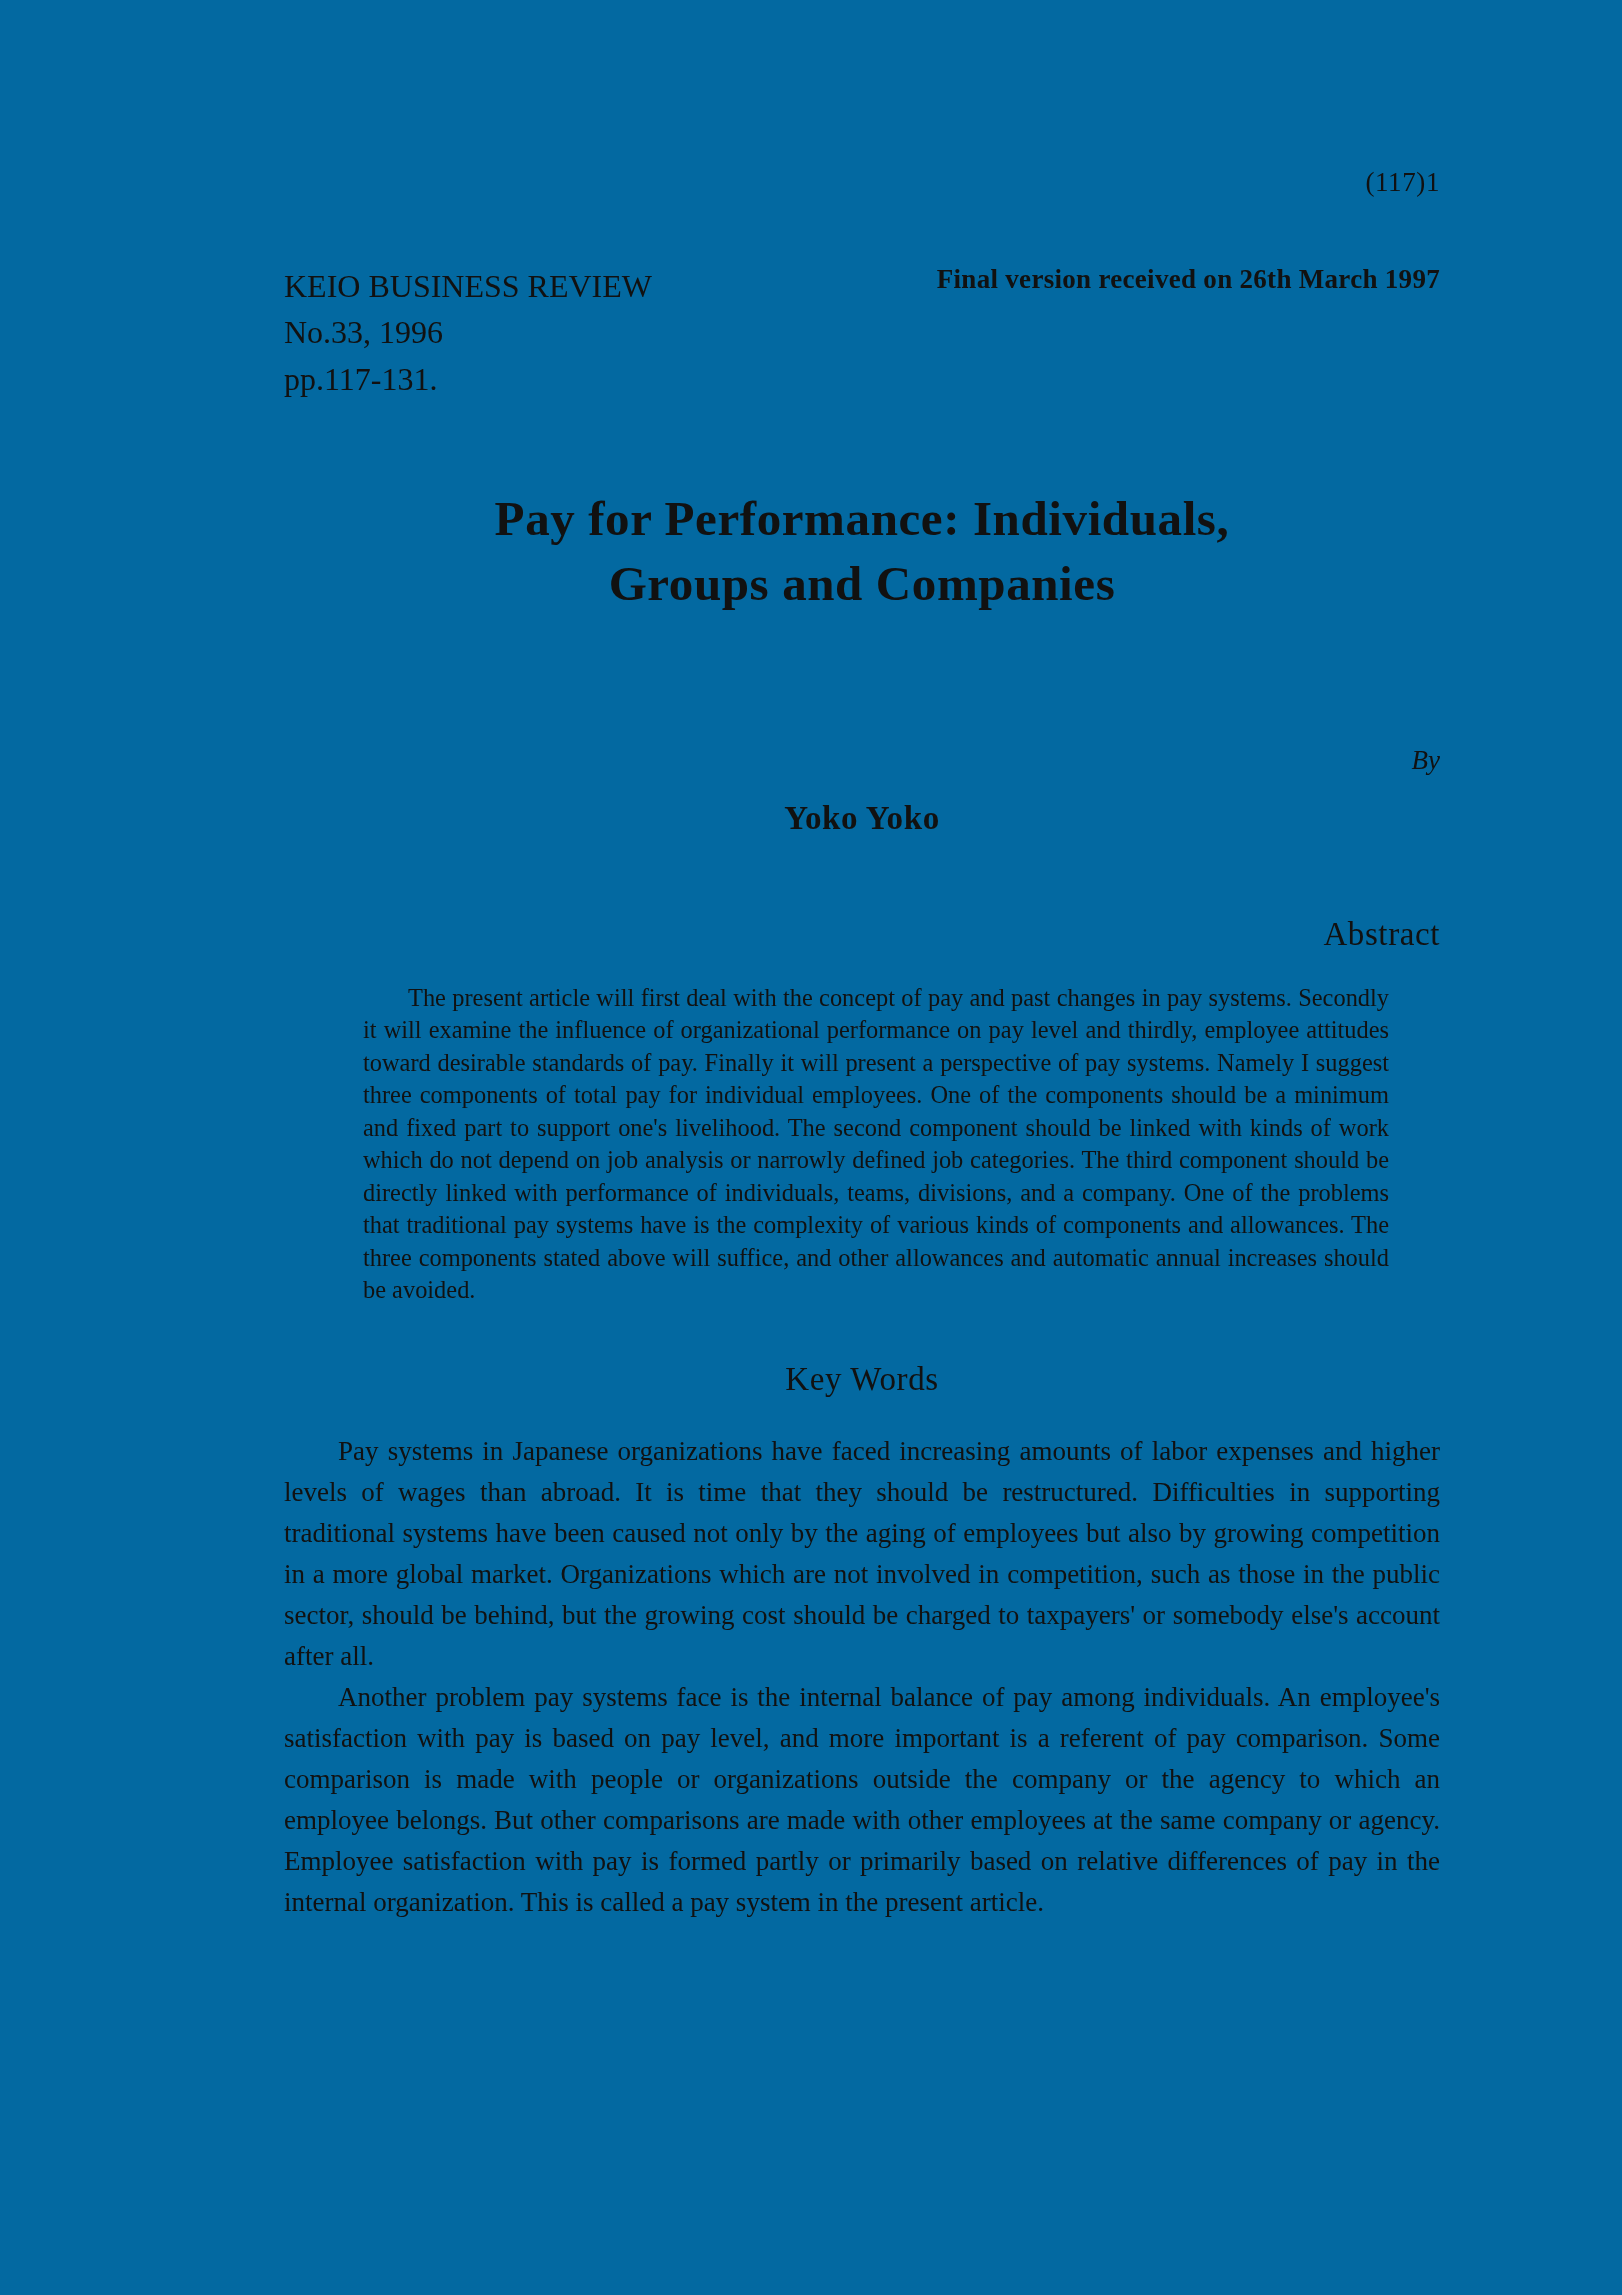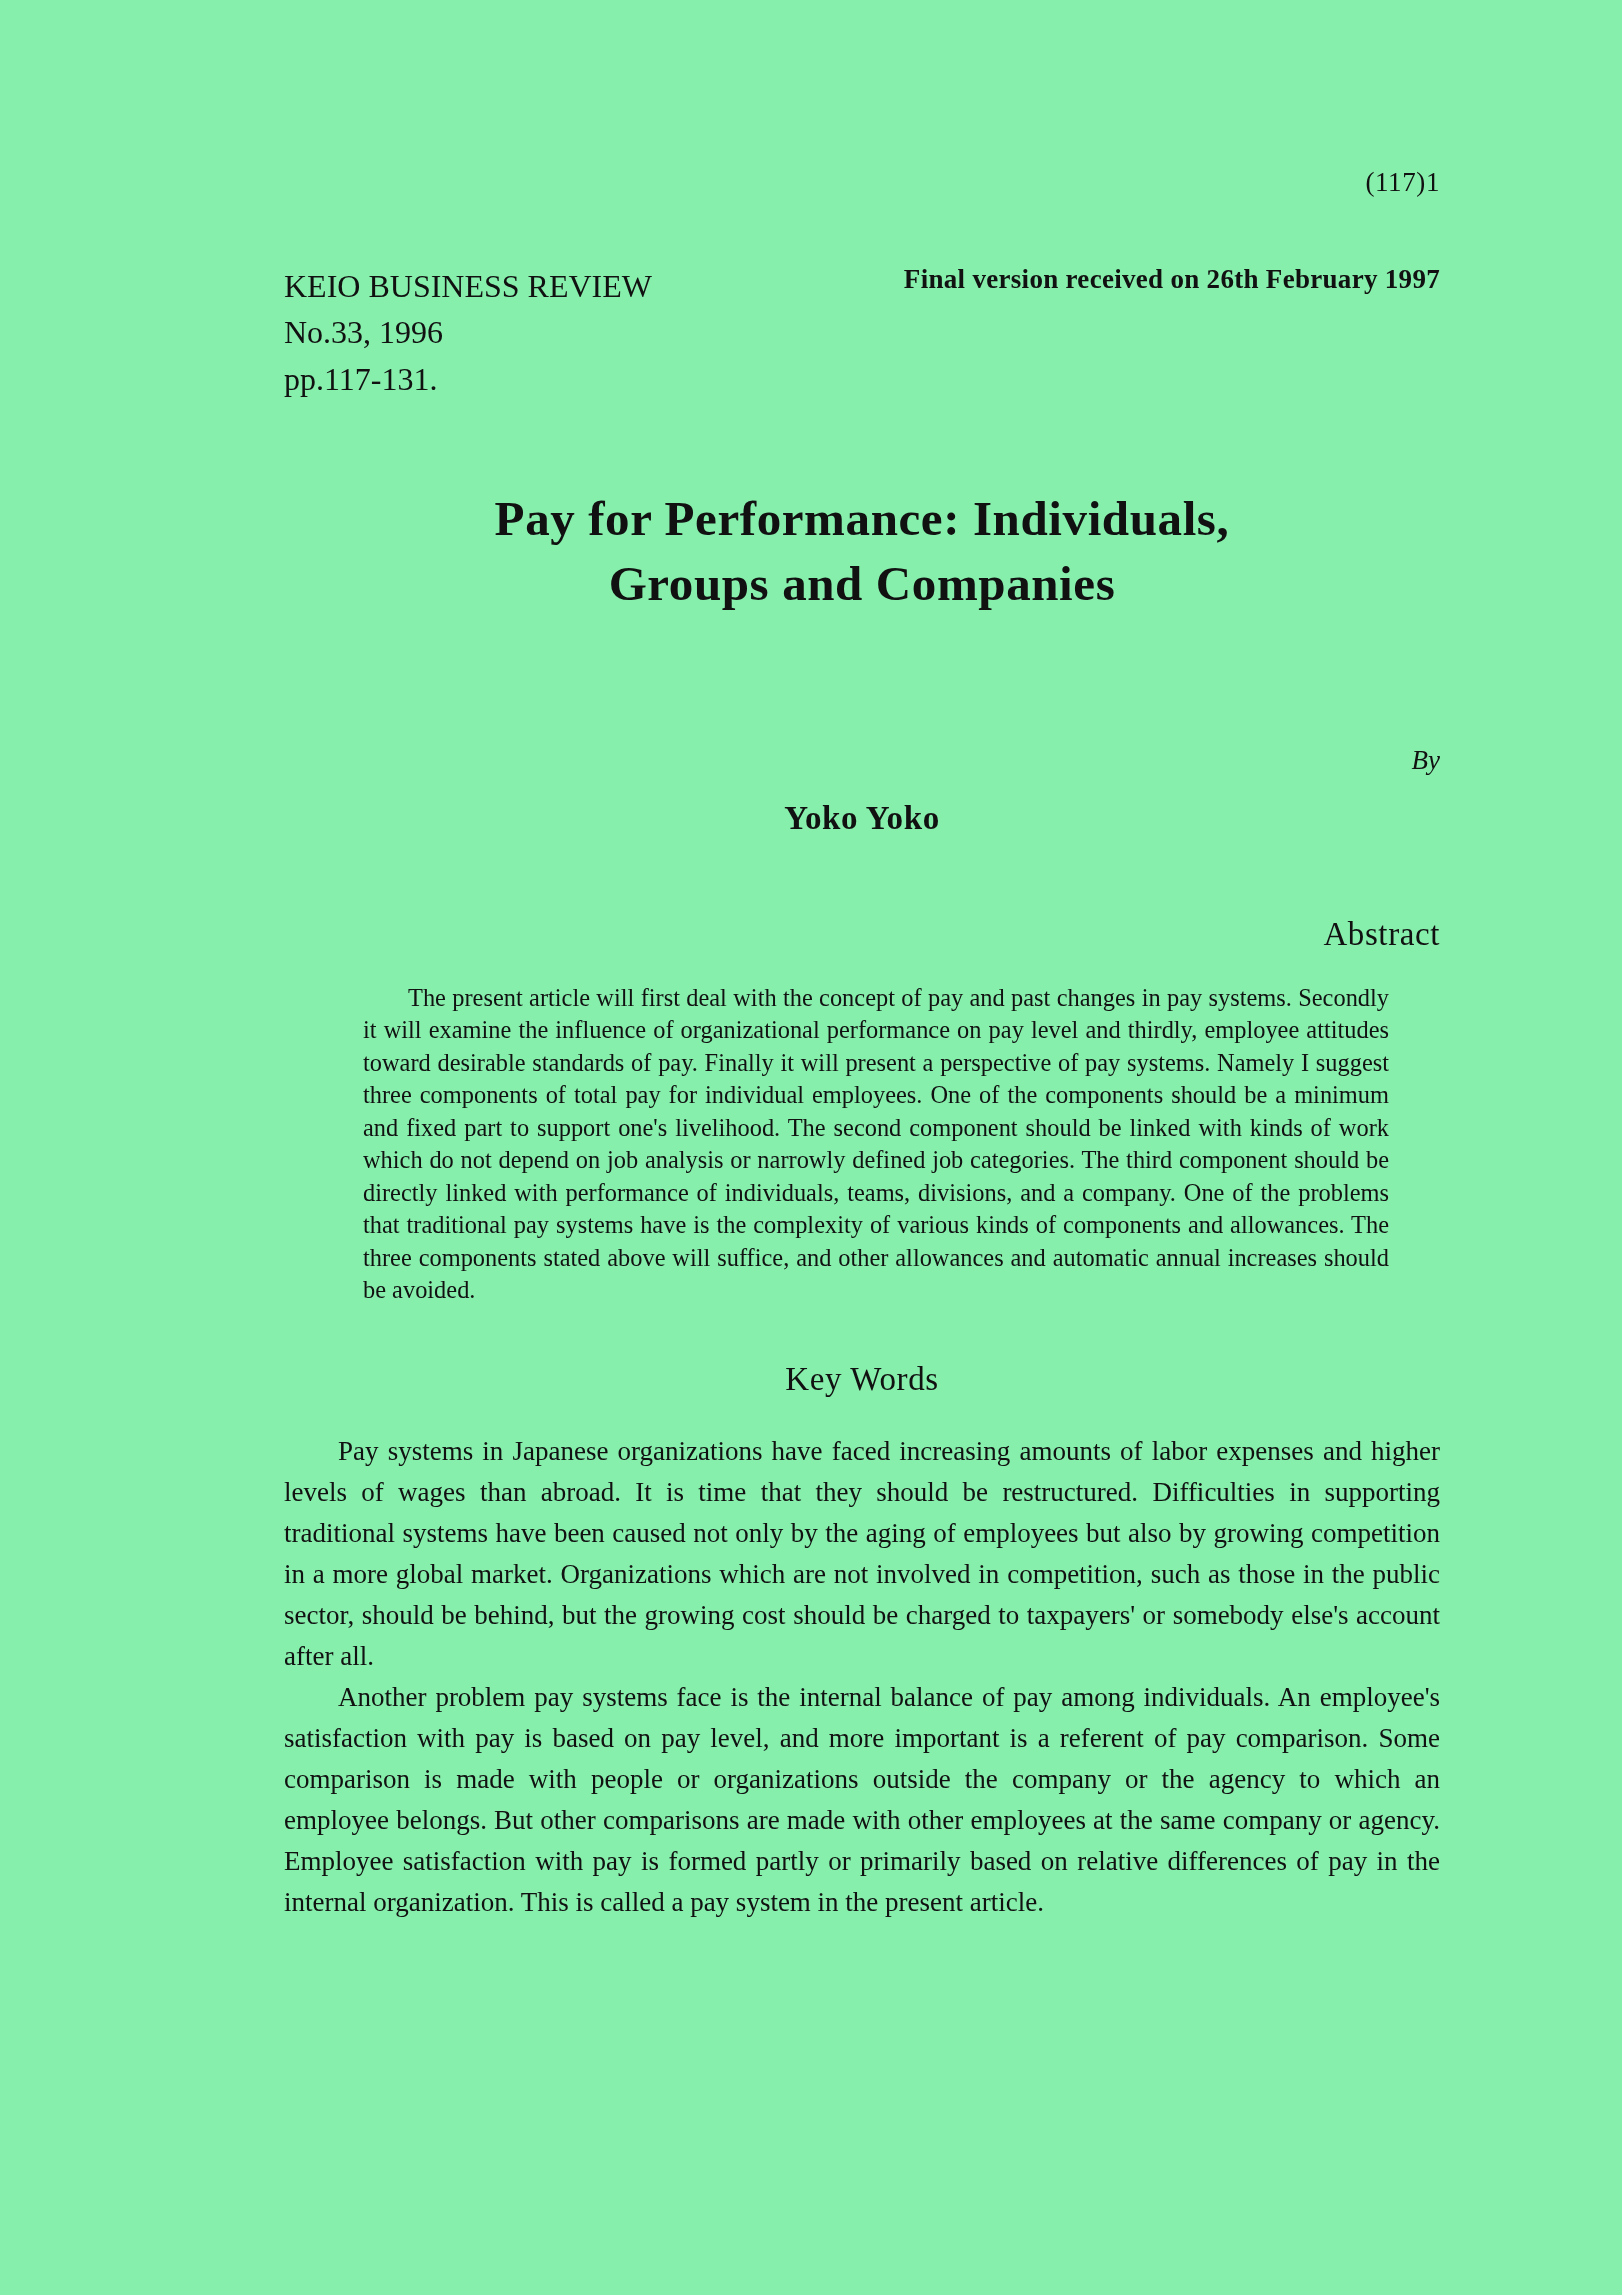--- a/index.html
+++ b/index.html
@@ -4,21 +4,21 @@
 <style>
   html, body {
     margin: 0;
     padding: 0;
     background: #e8e8e8;
   }
   .page {
     position: relative;
     width: 1622px;
     height: 2295px;
-    background: #86efac;
+    background: #0369a1;
     color: #111111;
     font-family: "Liberation Serif", "DejaVu Serif", serif;
     box-sizing: border-box;
     padding: 167px 182px 0 284px;
     overflow: hidden;
   }
   .pagenum-row {
     text-align: right;
     font-size: 27px;
     letter-spacing: 0.6px;
@@ -102,21 +102,21 @@
 <div class="page">
 
   <div class="pagenum-row">(117)1</div>
 
   <div class="header-row">
     <div class="journal-block">
       <div>KEIO BUSINESS REVIEW</div>
       <div>No.33, 1996</div>
       <div>pp.117-131.</div>
     </div>
-    <div class="received">Final version received on 26th February 1997</div>
+    <div class="received">Final version received on 26th March 1997</div>
   </div>
 
   <h1 class="title">
     <span>Pay for Performance: Individuals,</span><br>
     <span>Groups and Companies</span>
   </h1>
 
   <div class="byline">By</div>
 
   <div class="author">Yoko Yoko</div>

